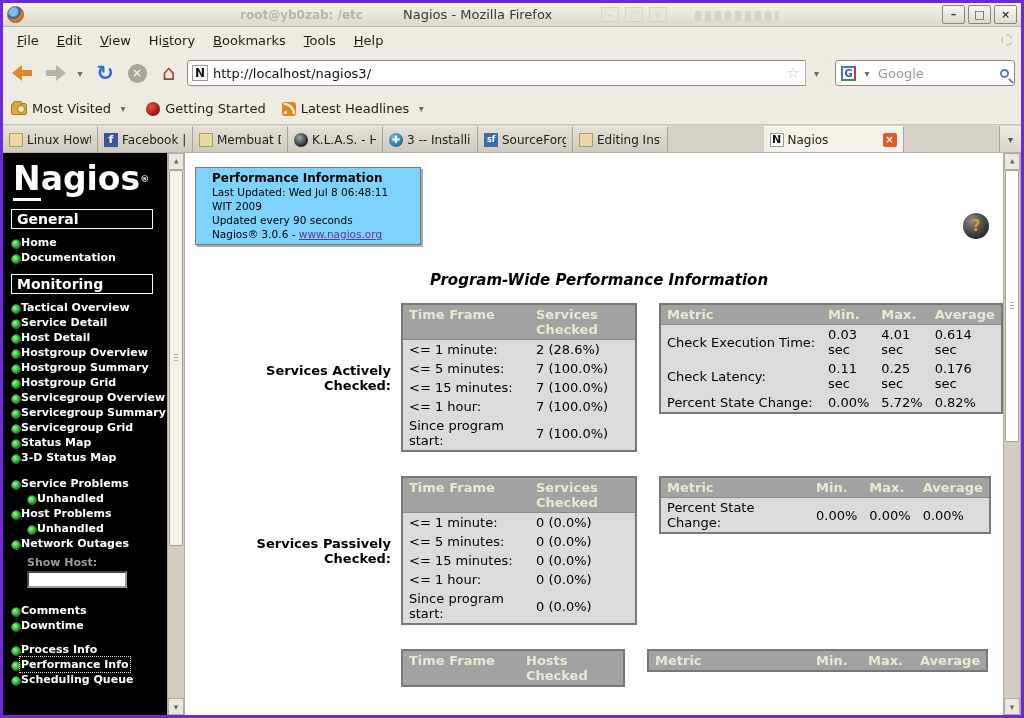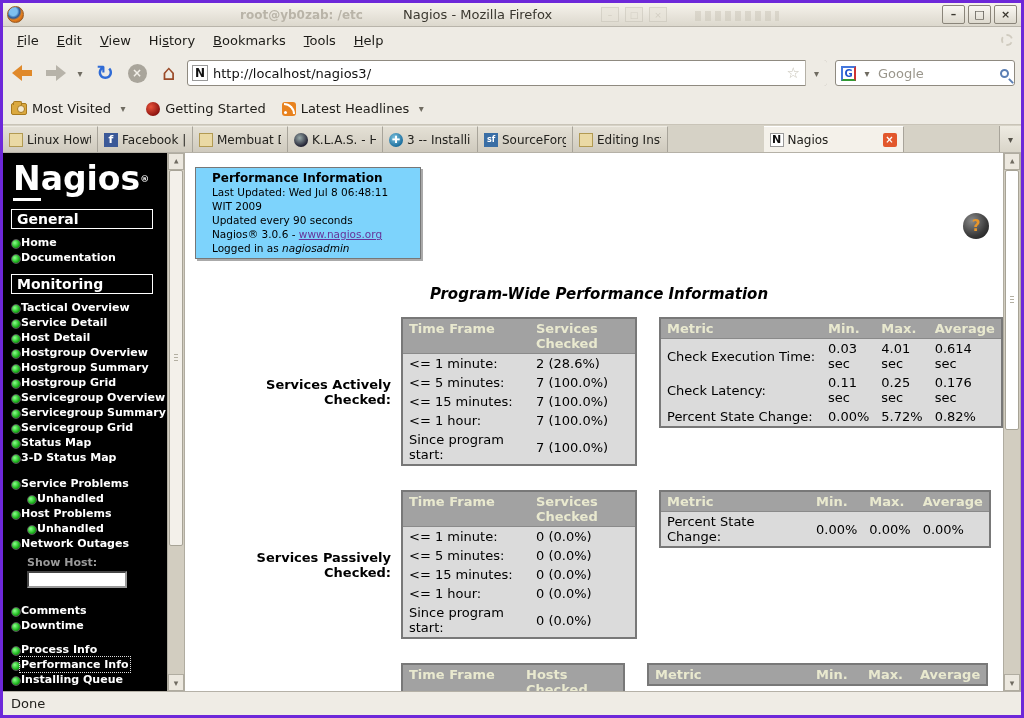--- a/index.html
+++ b/index.html
@@ -380,21 +380,21 @@
       <div class="sitem">
           <span class="dot"></span>
           <span class="slabel">Process Info</span>
         </div>
       <div class="sitem">
           <span class="dot"></span>
           <span class="slabel sel">Performance Info</span>
         </div>
       <div class="sitem">
           <span class="dot"></span>
-          <span class="slabel">Installing Queue</span>
+          <span class="slabel">Scheduling Queue</span>
         </div>
 
     </div>
 
     <div class="scrollbar">
       <span class="sb-btn">
           <span class="up">▾</span>
         </span>
       <div class="sb-thumb side"></div>
       <div class="sb-track"></div>
@@ -402,21 +402,20 @@
           <span>▾</span>
         </span>
     </div>
 
     <div class="main">
       <div class="infobox">
         <div class="ib-title">Performance Information</div>
         <div class="ib-line">Last Updated: Wed Jul 8 06:48:11 WIT 2009</div>
         <div class="ib-line">Updated every 90 seconds</div>
         <div class="ib-line"><span>Nagios® 3.0.6 - </span><a href="#">www.nagios.org</a></div>
-        <div class="ib-line"><span>Logged in as </span><i>nagiosadmin</i></div>
       </div>
       <div class="help-btn">?</div>
       <div class="page-heading">Program-Wide Performance Information</div>
 
       <div class="sections">
 
         <div class="section">
           <div class="sec-label">
             <span>Services Actively Checked:</span>
             <span></span>
@@ -571,17 +570,14 @@
         </span>
       <div class="sb-thumb main"></div>
       <div class="sb-track"></div>
       <span class="sb-btn">
           <span>▾</span>
         </span>
     </div>
 
   </div>
 
-  <div class="statusbar">
-    <span>Done</span>
-  </div>
 
 </div>
 
 </body></html>

